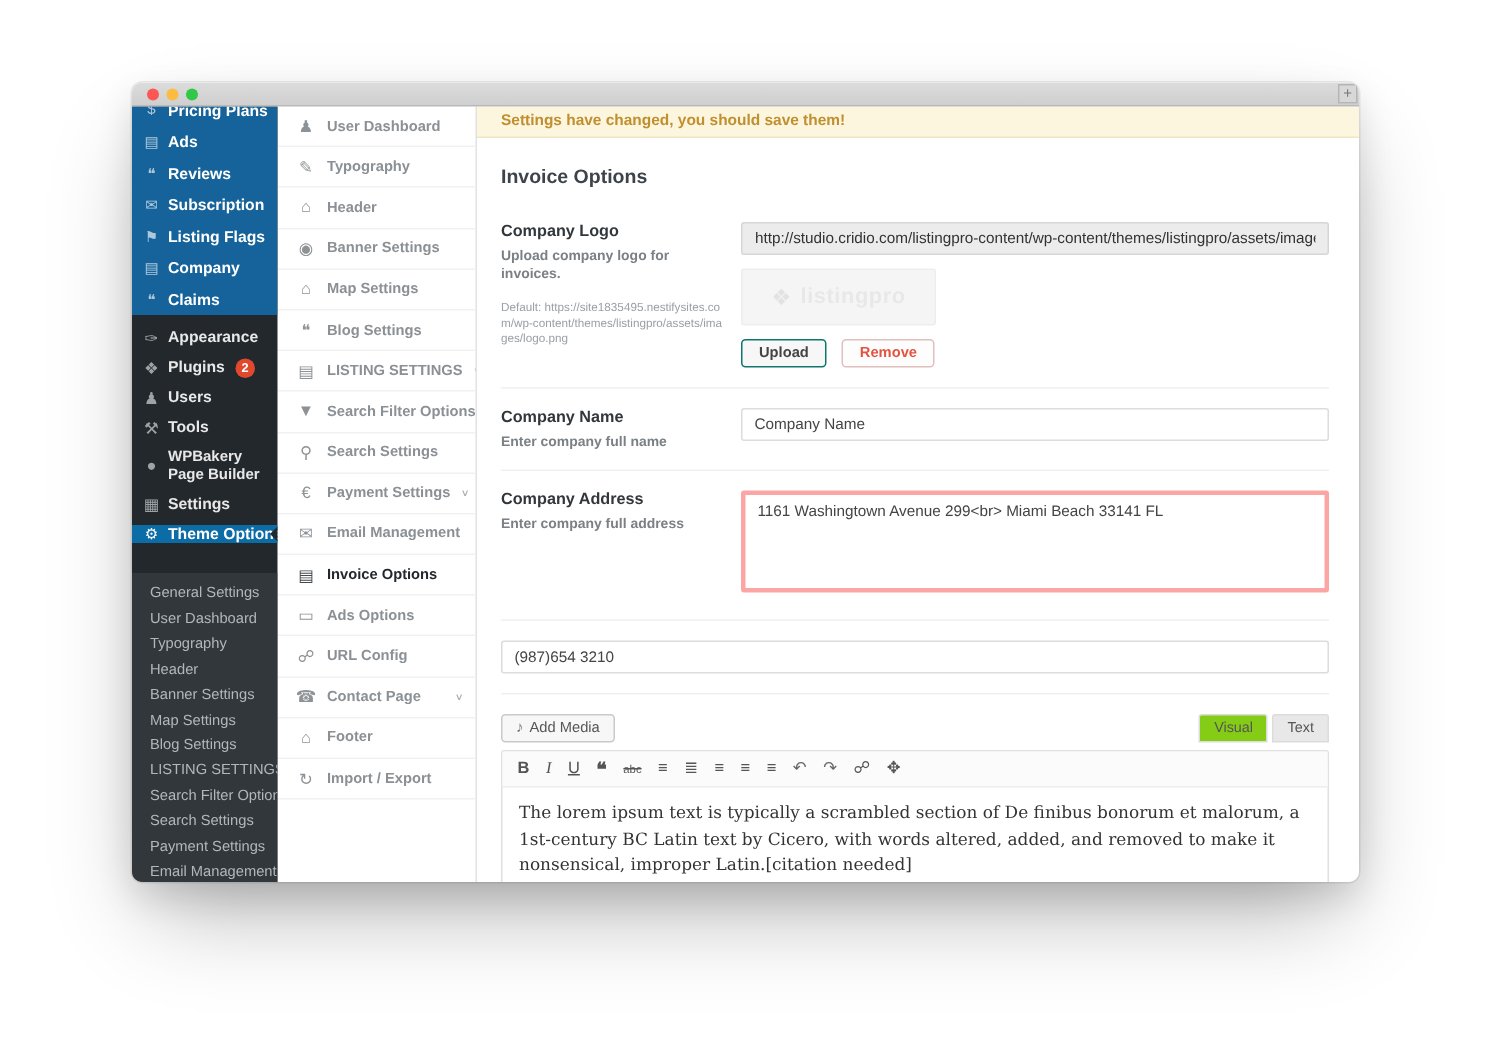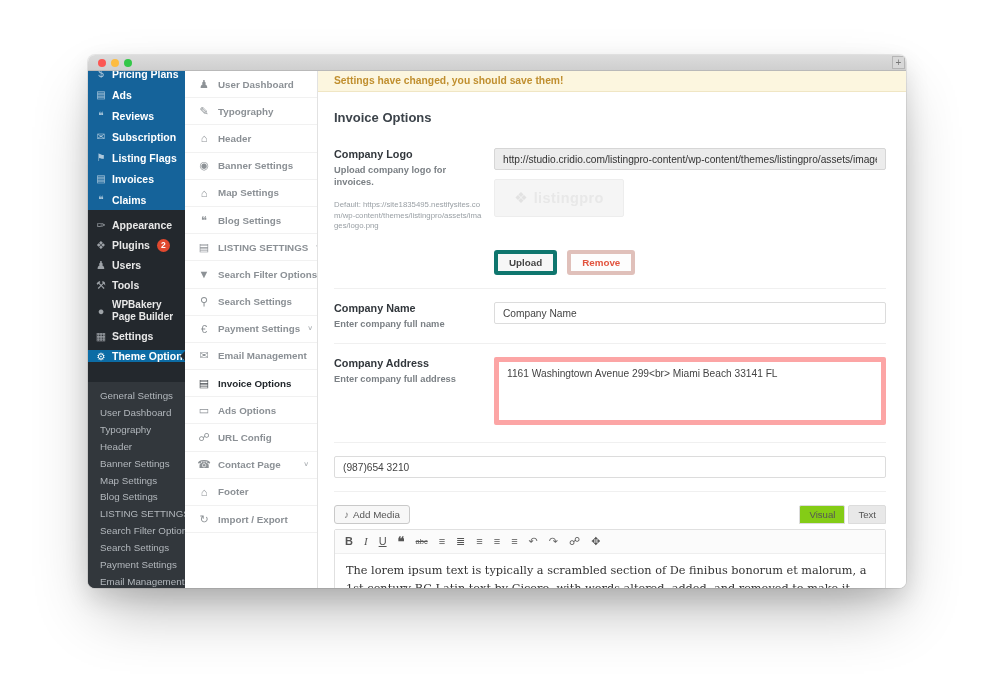--- a/index.html
+++ b/index.html
@@ -66,30 +66,30 @@
   .frow + .frow { border-top:1px solid #f0f0f0; }
   .flabel { width:160px; flex:0 0 160px; padding-right:10px; }
   .flabel .lt { font-size:10.8px; font-weight:700; color:#32373c; }
   .flabel .ld { font-size:9.3px; color:#7b8085; margin-top:4px; line-height:1.3;font-weight:bold; }
   .flabel .ldef { font-size:7.8px; color:#9aa0a5; margin-top:12px; line-height:1.35; word-break:break-all; }
   .ffield { flex:1; min-width:0; }
 
   .txt-input { width:100%; height:22px; border:1px solid #dcdcdc; border-radius:2px; background:#fff;
     font-family:"Liberation Sans", sans-serif; font-size:10.2px; color:#444; padding:0 8px; }
   .txt-input.gray { background:#ececec; border-color:#d6d6d6; color:#333; }
-  .txt-area { width:100%; height:68px; border:5px solid #fca5a5; border-radius:2px; background:#fff;
+  .txt-area { width:100%; height:68px; border:3px solid #fca5a5; border-radius:2px; background:#fff;
     font-family:"Liberation Sans", sans-serif; font-size:10.2px; color:#444; padding:6px 8px; resize:none; }
 
   .logo-preview { margin-top:9px; width:130px; height:38px; background:#f5f5f5; border:1px solid #ededed;
     border-radius:2px; display:flex; align-items:center; justify-content:center; gap:6px; }
   .logo-preview .lg-ic { color:#e2e2e2; font-size:15px; }
   .logo-preview .lg-tx { color:#e8e8e8; font-size:14.5px; font-weight:700; letter-spacing:.4px; }
   .btn-row { margin-top:9px; display:flex; gap:10px; }
   .btn { display:inline-block; padding:3px 11px; font-size:9.8px; font-weight:600; color:#444;
-    background:#f7f7f7; border:4px solid #0f766e; border-radius:3px; cursor:pointer;margin-top:24px; }
+    background:#f7f7f7; border:1px solid #0f766e; border-radius:3px; cursor:pointer; }
   .btn.danger { color:#e2543f; border-color:#e0c0ba; background:#fdfdfd; }
 
   
   .editor-top { display:flex; justify-content:space-between; align-items:flex-end; margin-bottom:5px; }
   .addmedia { display:inline-flex; align-items:center; gap:4px; padding:3px 9px; font-size:9.8px; color:#555;
     background:#f7f7f7; border:1px solid #c9c9c9; border-radius:3px; cursor:pointer; }
   .addmedia .am-ic { font-size:10px; color:#777; }
   .ed-tabs { display:flex; gap:3px; }
   .ed-tab { padding:3px 9px; font-size:9.6px; color:#555; border:1px solid #dcdcdc; border-radius:2px 2px 0 0; cursor:pointer; }
   .ed-tab.visual { background:#84cc16; }
@@ -140,21 +140,21 @@
           <div class="wp-item">
             <span class="wi">✉</span>
             <span class="wl">Subscription</span>
           </div>
           <div class="wp-item">
             <span class="wi">⚑</span>
             <span class="wl">Listing Flags</span>
           </div>
           <div class="wp-item">
             <span class="wi">▤</span>
-            <span class="wl">Invoices</span>
+            <span class="wl">Company</span>
           </div>
           <div class="wp-item">
             <span class="wi">❝</span>
             <span class="wl">Claims</span>
           </div>
         </div>
 
         <div class="core-group">
           <div class="wp-item">
             <span class="wi">✑</span>

